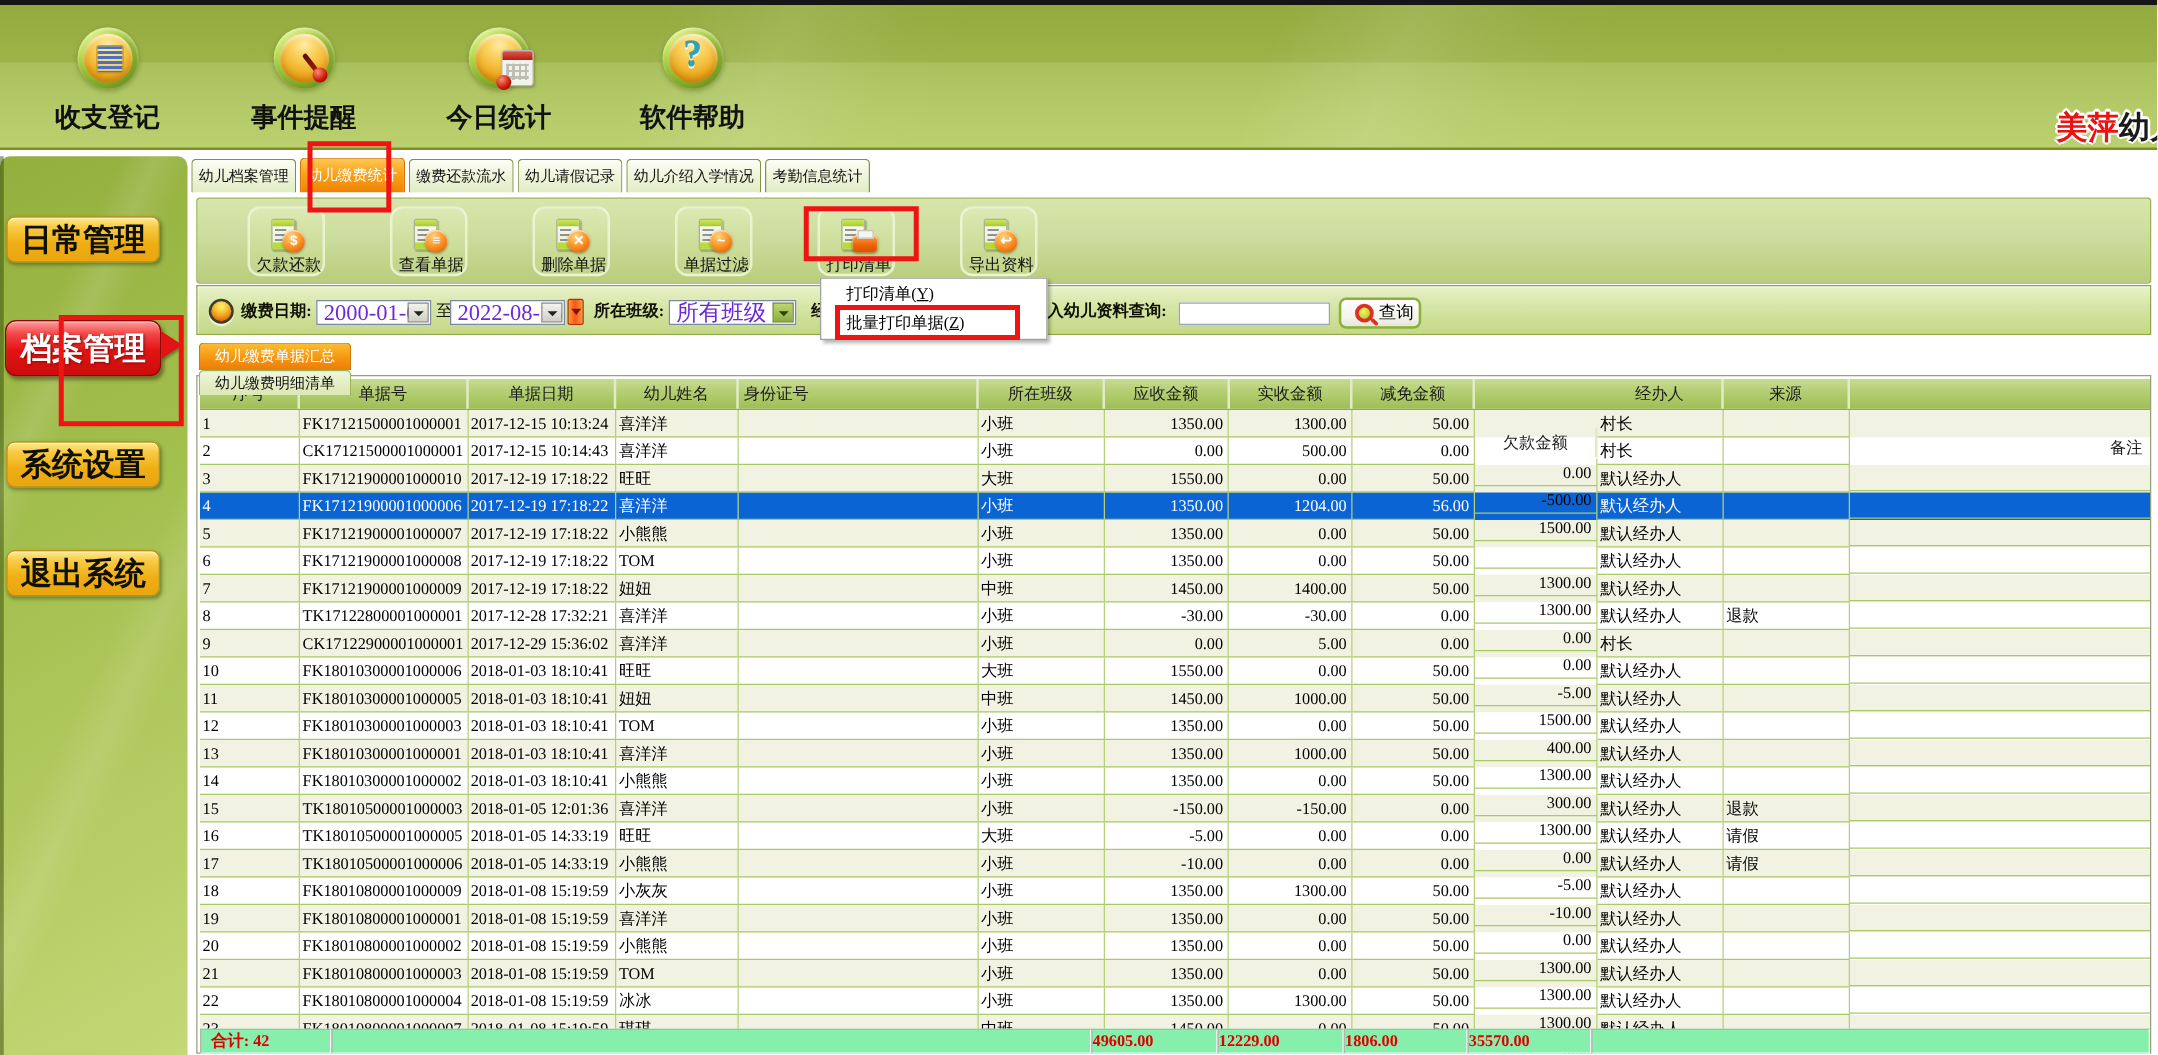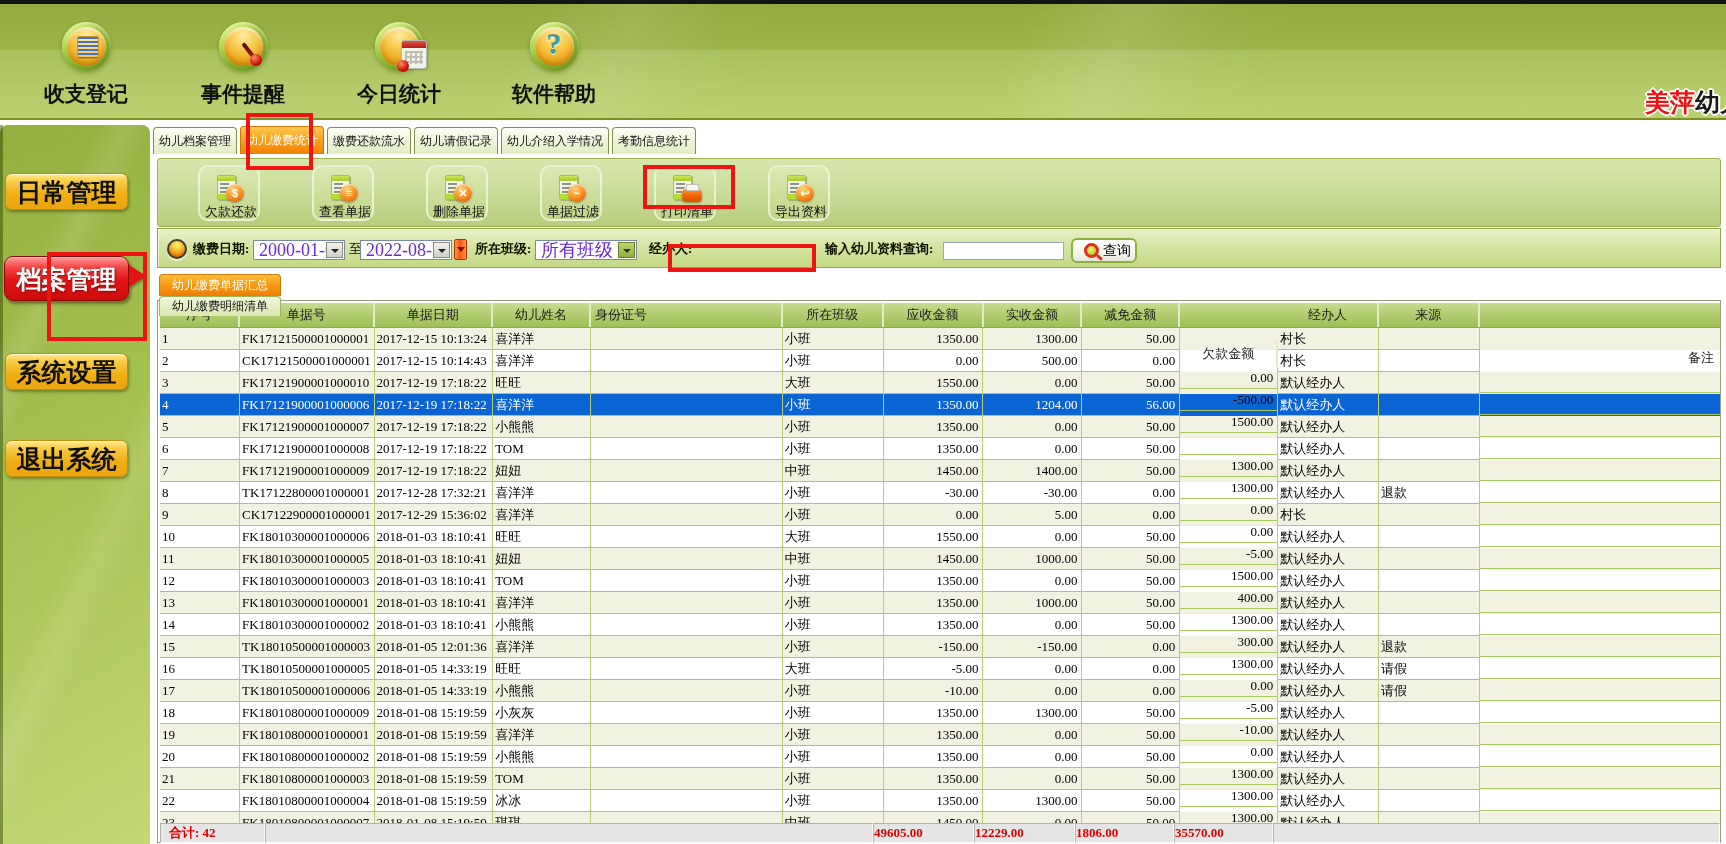--- a/index.html
+++ b/index.html
@@ -151,21 +151,21 @@
   .td.ar{text-align:right;padding-right:4px;}
   .tr--sel{background:#0b64d4;}
   .tr--sel .td{color:#fff;border-bottom-color:#a9c964;}
   .tr--cut{height:11px;overflow:hidden;}
   .tr--cut .td{height:22px;}
   
   .c0{width:81px;}  .c1{width:136px;} .c2{width:120px;} .c3{width:99px;} .c4{width:194px;}
   .c5{width:102px;} .c6{width:101px;} .c7{width:100px;} .c8{width:99px;} .c9{width:99px;margin-top:39px;}
   .c10{width:102px;}.c11{width:102px;}.c12{width:243px;border-right:none;margin-top:43px;}
   
-  .sumrow{position:relative;width:1560px;height:20px;display:flex;background:#e5e5e5;}
+  .sumrow{position:relative;width:1560px;height:20px;display:flex;background:#86efac;}
   .sum{box-sizing:border-box;height:20px;line-height:18px;font-size:13px;font-weight:bold;color:#de0000;
     border:1px solid;border-color:#b4b4aa #fbfbfb #fbfbfb #b4b4aa;white-space:nowrap;overflow:hidden;}
   .sum.ar{text-align:left;padding-right:4px;}
   .s0{width:105px;padding-left:8px;} .s1{width:608px;} .s2{width:101px;} .s3{width:101px;}
   .s4{width:99px;} .s5{width:99px;} .s6{width:447px;}
 
   
   .menu{position:absolute;left:656px;top:222px;width:182px;height:50px;box-sizing:border-box;background:#fff;
     border:1px solid #a0a0a0;box-shadow:2px 2px 3px rgba(0,0,0,.3);z-index:6;}
   .menu-item{height:23px;line-height:23px;padding-left:20px;font-size:13px;color:#000;cursor:pointer;white-space:nowrap;}
@@ -709,19 +709,24 @@
           <div class="sum s1"></div>
           <div class="sum ar s2">49605.00</div>
           <div class="sum ar s3">12229.00</div>
           <div class="sum ar s4">1806.00</div>
           <div class="sum ar s5">35570.00</div>
           <div class="sum s6"></div>
         </div>
     </div>
   </div>
 
+  <div class="menu">
+
+  <div class="menu-item"><span>打印清单(</span><u>Y</u><span>)</span></div>
+      <div class="menu-item"><span>批量打印单据(</span><u>Z</u><span>)</span></div>
+    </div>
 
   <div class="redbox rb1"></div>
   <div class="redbox rb2"></div>
   <div class="redbox rb3"></div>
   <div class="redbox rb4"></div>
 
 </div>
 
 </body></html>

